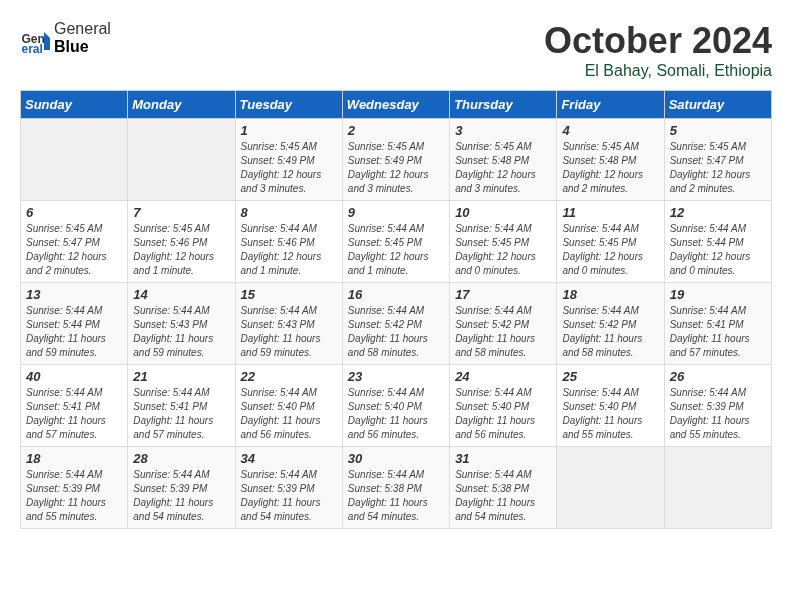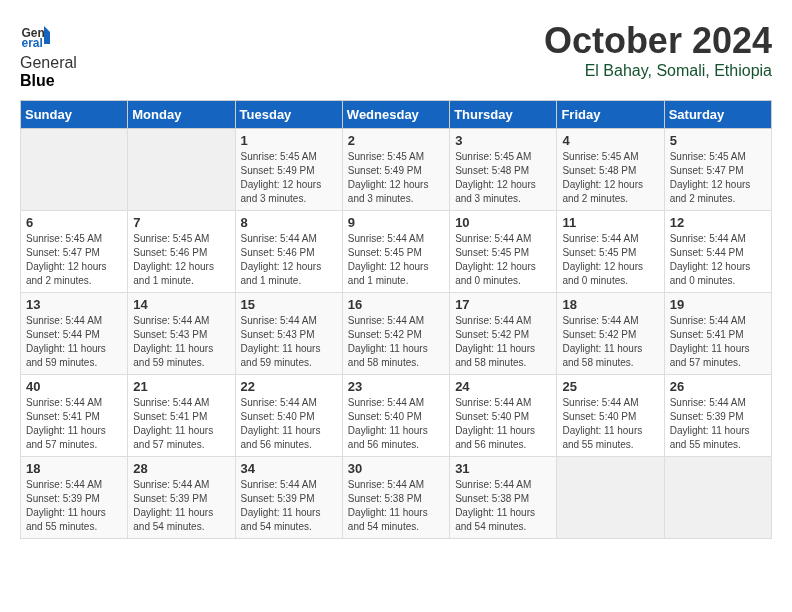--- a/index.html
+++ b/index.html
@@ -11,23 +11,22 @@
       padding: 20px;
     }
     .header {
       display: flex;
       justify-content: space-between;
       align-items: flex-start;
       margin-bottom: 10px;
     }
     .logo {
       display: flex;
-      align-items: flex-start;
+      align-items: flex-end;
       gap: 4px;
-      flex-direction: column;
     }
     .logo-icon {
       width: 30px;
       height: 30px;
     }
     .title-block {
       text-align: right;
     }
     .month-title {
       font-size: 36px;
@@ -36,20 +35,21 @@
       margin-left: 8px;
     }
     .subtitle {
       font-size: 16px;
       color: #14532d;
     }
     table {
       width: 100%;
       border-collapse: collapse;
       table-layout: fixed;
+      font-style: italic;
     }
     thead tr th {
       background-color: #1565c0;
       color: #fff;
       font-size: 13px;
       font-weight: bold;
       padding: 6px 4px;
       text-align: left;
       border: 1px solid #ccc;
     }

